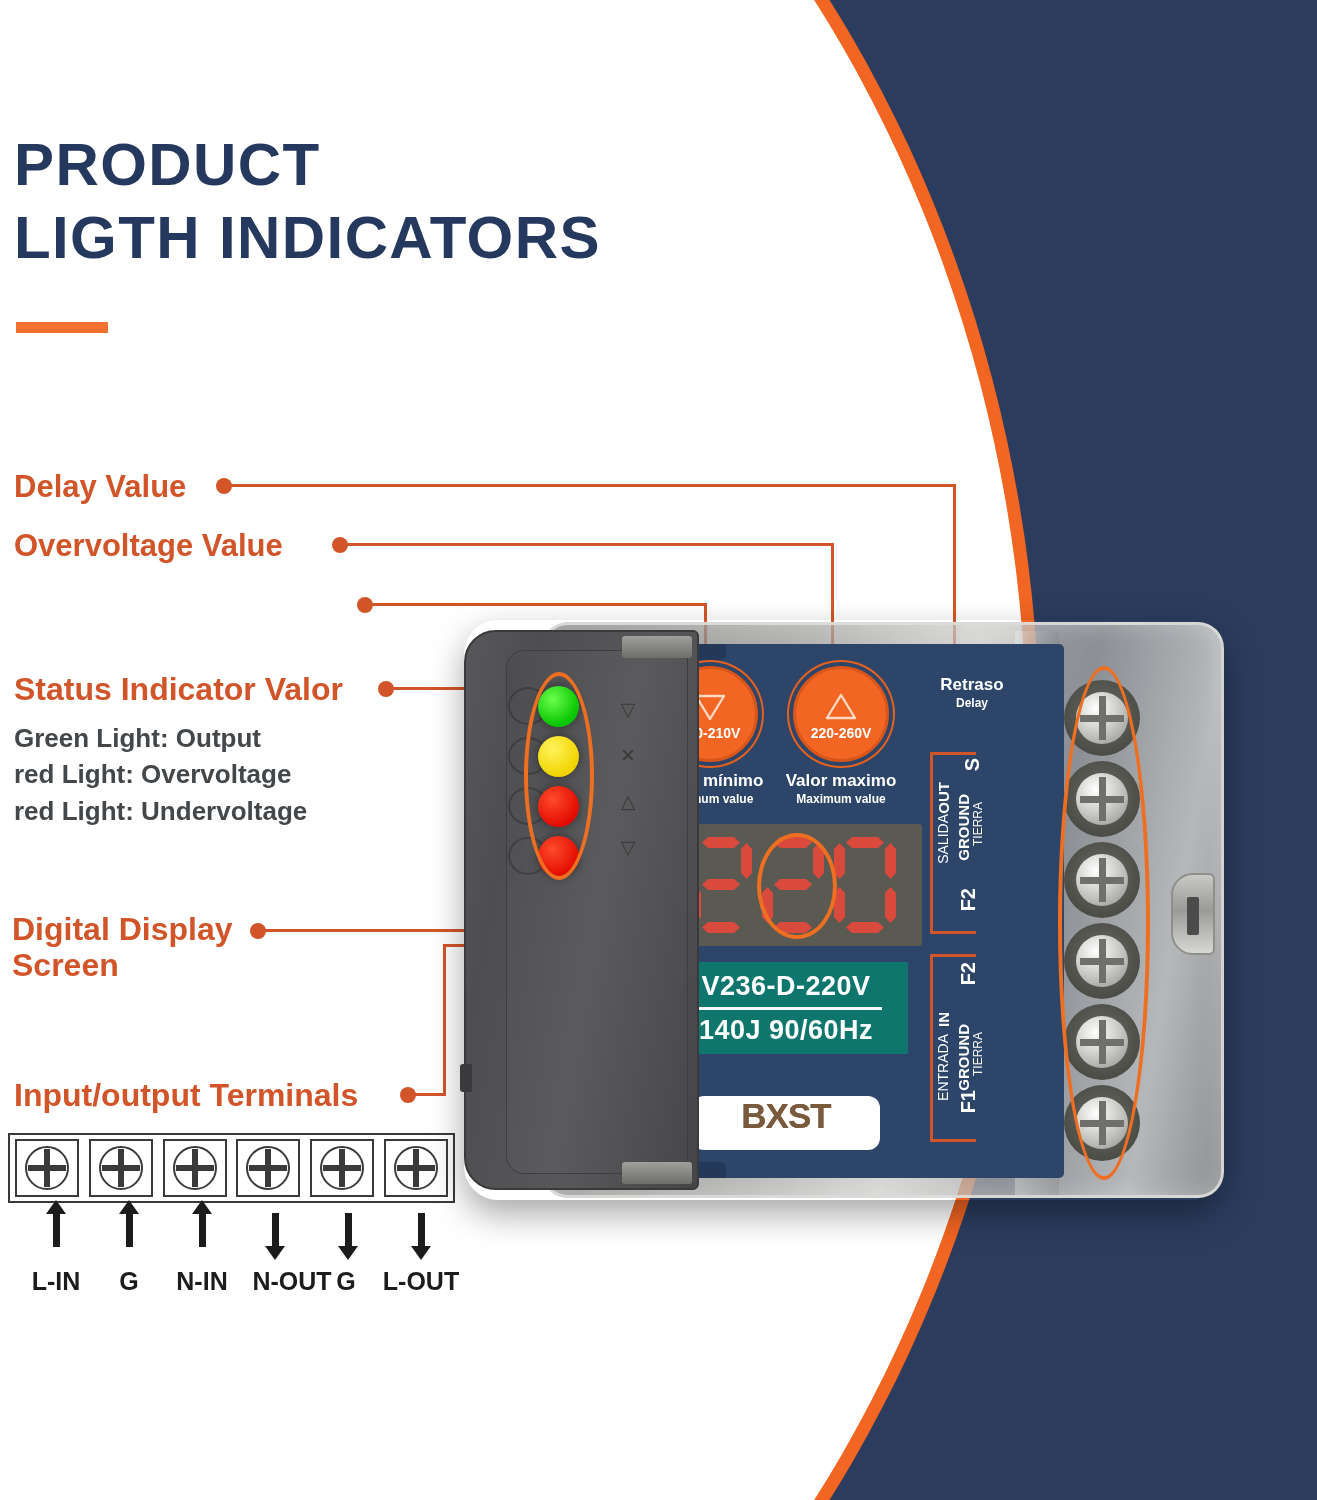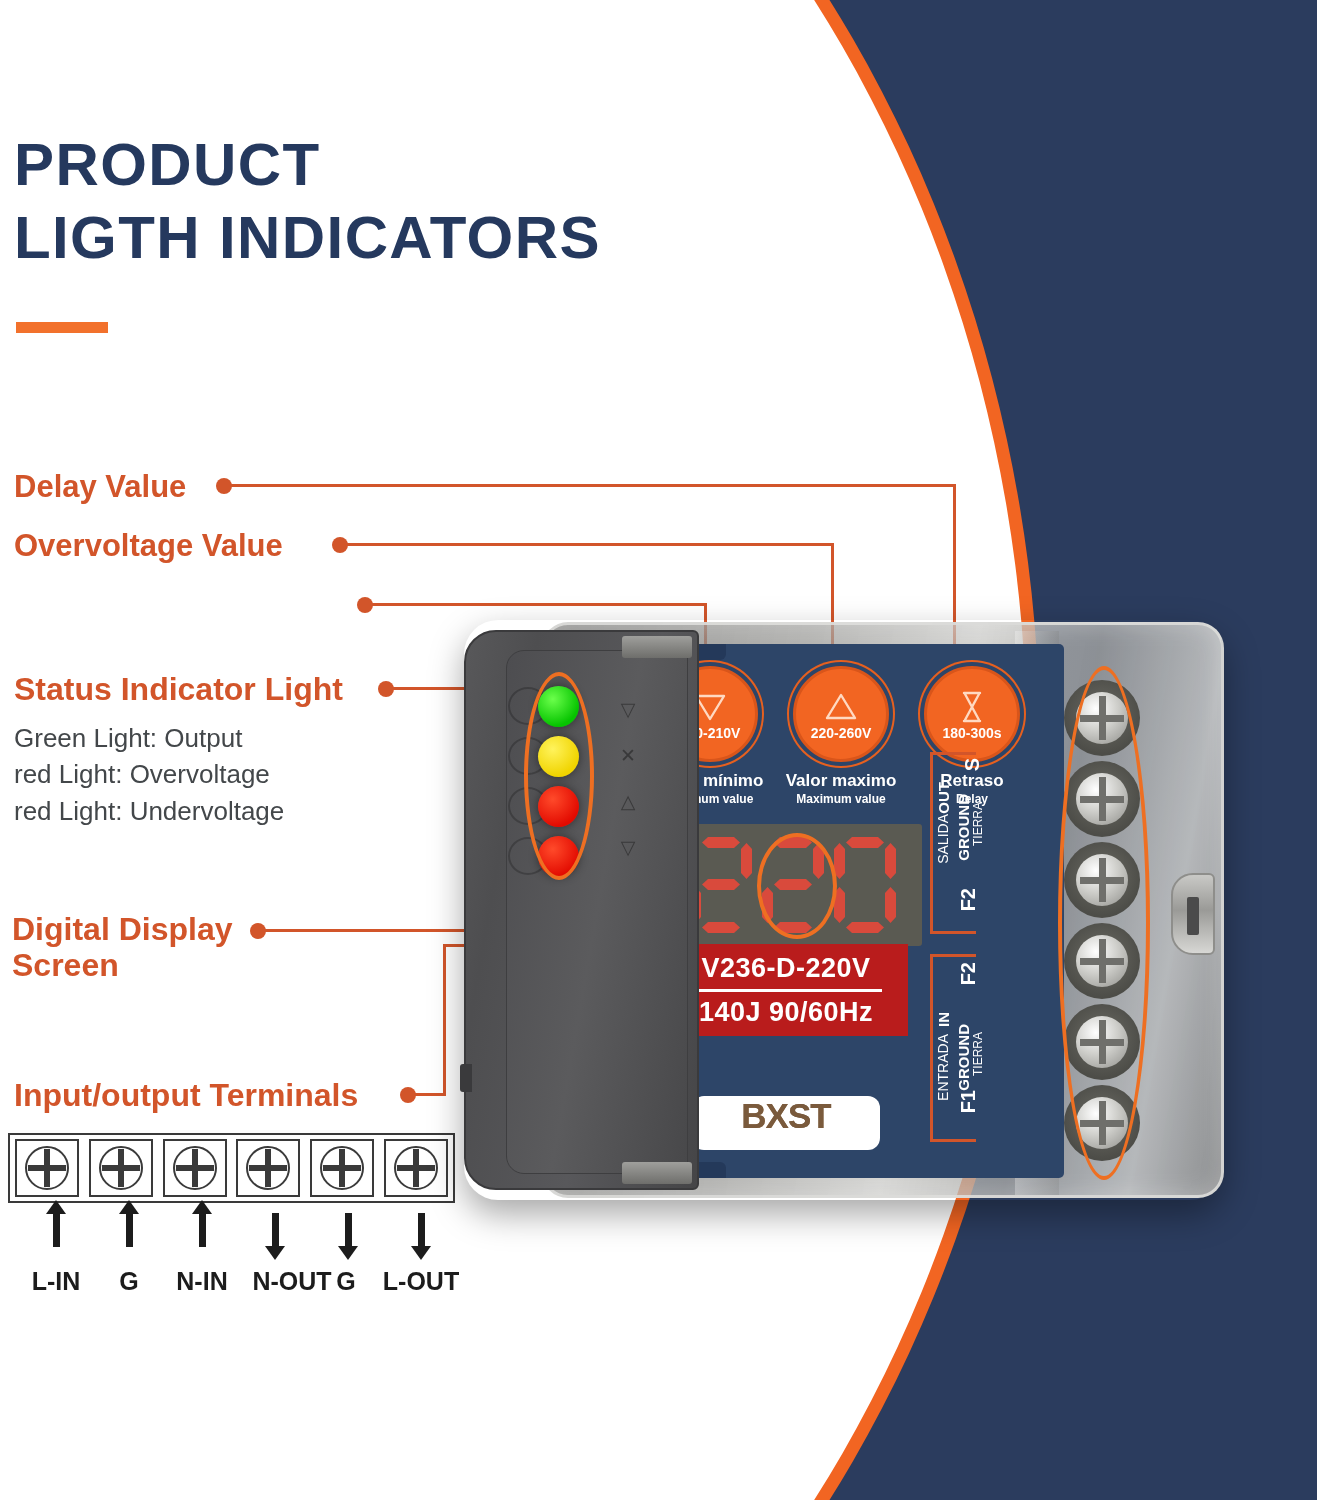--- a/index.html
+++ b/index.html
@@ -57,21 +57,21 @@
     white-space: nowrap;
     line-height: 1.12;
   }
   .callout.big   { font-size: 31px; }
   .callout.huge  { font-size: 32px; }
   .sub-list {
     position: absolute;
     color: #43474a;
     font-size: 26px;
     line-height: 1.4;
-    font-weight: 400;
+    font-weight: 700;
     white-space: nowrap;
   }
 
   
   .dot {
     position: absolute;
     width: 16px; height: 16px;
     border-radius: 50%;
     background: #d2552a;
   }
@@ -373,23 +373,23 @@
     position: absolute;
     left: 93px; top: 9px;
     width: 80px; height: 106px;
     border: 4px solid #ee6f22;
     border-radius: 50%;
   }
 
   
   .spec {
     position: absolute;
-    left: 20px; top: 300px;
+    left: 20px; top: 318px;
     width: 244px; height: 92px;
-    background: #b91c1c;
+    background: #0f766e;
     display: flex;
     flex-direction: column;
     align-items: center;
     justify-content: center;
   }
   .spec .l1 { color:#fff; font-weight:700; font-size:27px; letter-spacing:.5px; }
   .spec .divider { width: 192px; height: 3px; background: #fff; margin: 5px 0; }
   .spec .l2 { color:#fff; font-weight:700; font-size:27px; letter-spacing:.5px; }
 
   
@@ -473,21 +473,21 @@
   <div class="bg-white-square"></div>
 
   <div class="headline">
     <span>PRODUCT</span>
     <span class="l2">LIGTH INDICATORS</span>
   </div>
   <div class="rule"></div>
 
   <div class="callout big" style="left:14px; top:470px;">Delay Value</div>
   <div class="callout big" style="left:14px; top:529px;">Overvoltage Value</div>
-  <div class="callout huge" style="left:14px; top:672px;">Status Indicator Light</div>
+  <div class="callout huge" style="left:14px; top:672px;">Status Indicator Valor</div>
 
   <div class="sub-list" style="left:14px; top:720px;">
     <div>Green Light: Output</div>
     <div>red Light: Overvoltage</div>
     <div>red Light: Undervoltage</div>
   </div>
 
   <div class="callout huge" style="left:12px; top:912px;">
     <span>Digital Display</span>
     <span style="display:block">Screen</span>
@@ -595,28 +595,20 @@
                 <path d="M17 3 L31 26 L3 26 Z" fill="none" stroke="#ffd9c2" stroke-width="2.4" stroke-linejoin="round"></path>
               </svg>
             </div>
             <div class="badge-range">220-260V</div>
           </div>
           <div class="badge-es">Valor maximo</div>
           <div class="badge-en">Maximum value</div>
         </div>
 
         <div class="badge">
-          <div class="badge-circle">
-            <div class="badge-ico">
-              <svg width="26" height="32" viewBox="0 0 26 32" aria-hidden="true">
-                <path d="M5 2 H21 M5 30 H21 M6 3 L20 29 M20 3 L6 29" fill="none" stroke="#ffd9c2" stroke-width="2.4" stroke-linecap="round"></path>
-              </svg>
-            </div>
-            <div class="badge-range">180-300s</div>
-          </div>
           <div class="badge-es">Retraso</div>
           <div class="badge-en">Delay</div>
         </div>
       </div>
 
       <div class="lcd">
 
         <div class="seven">
           <div class="seg h s-a"></div>
             <div class="seg v s-b"></div>

